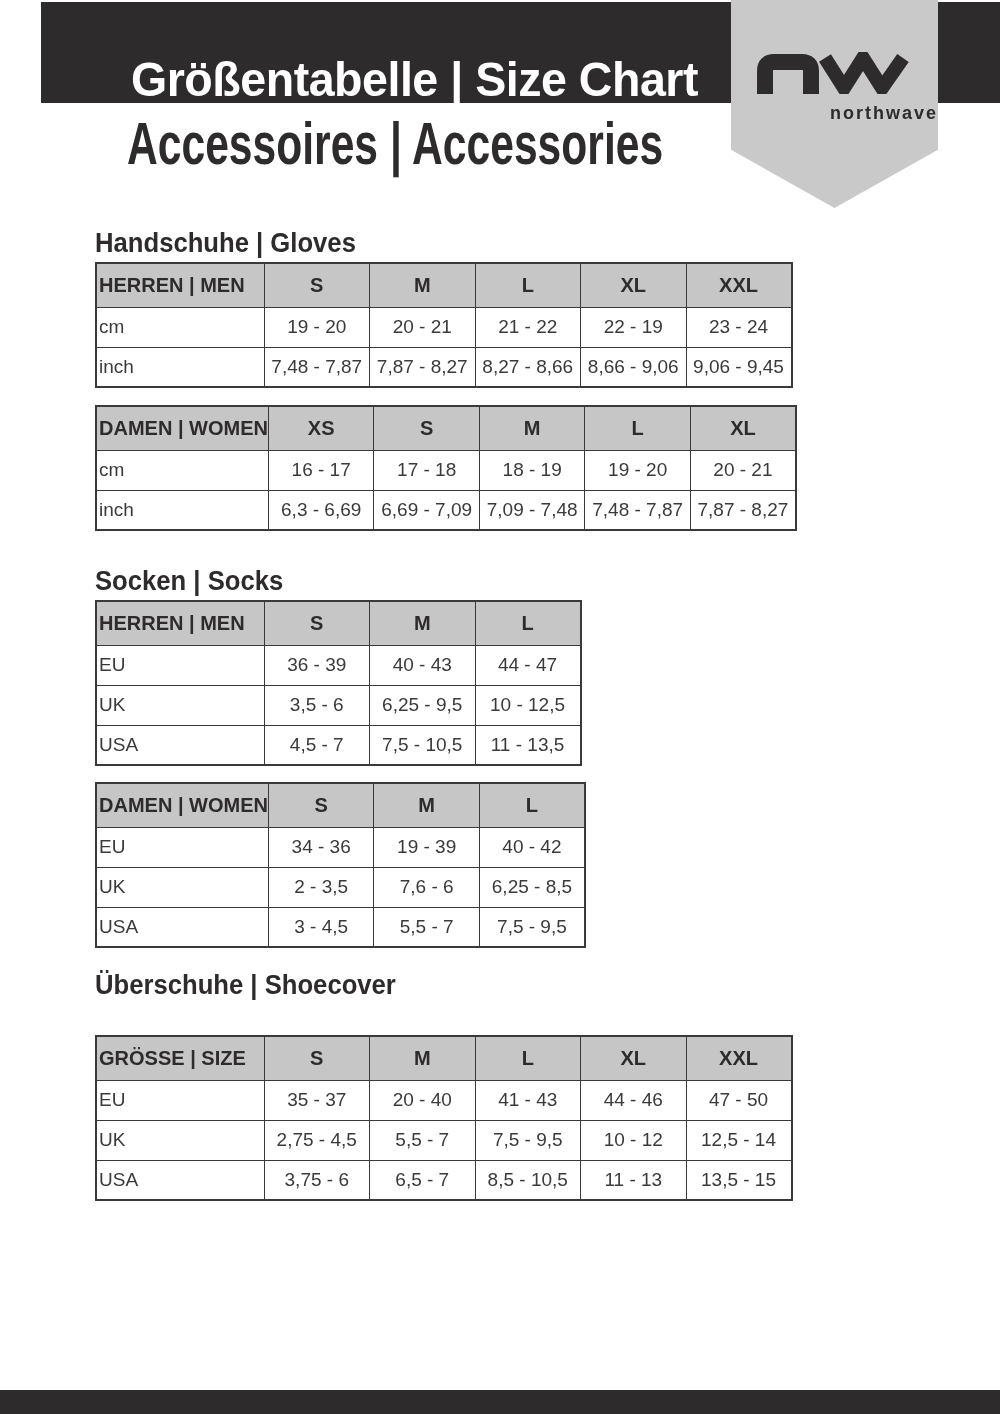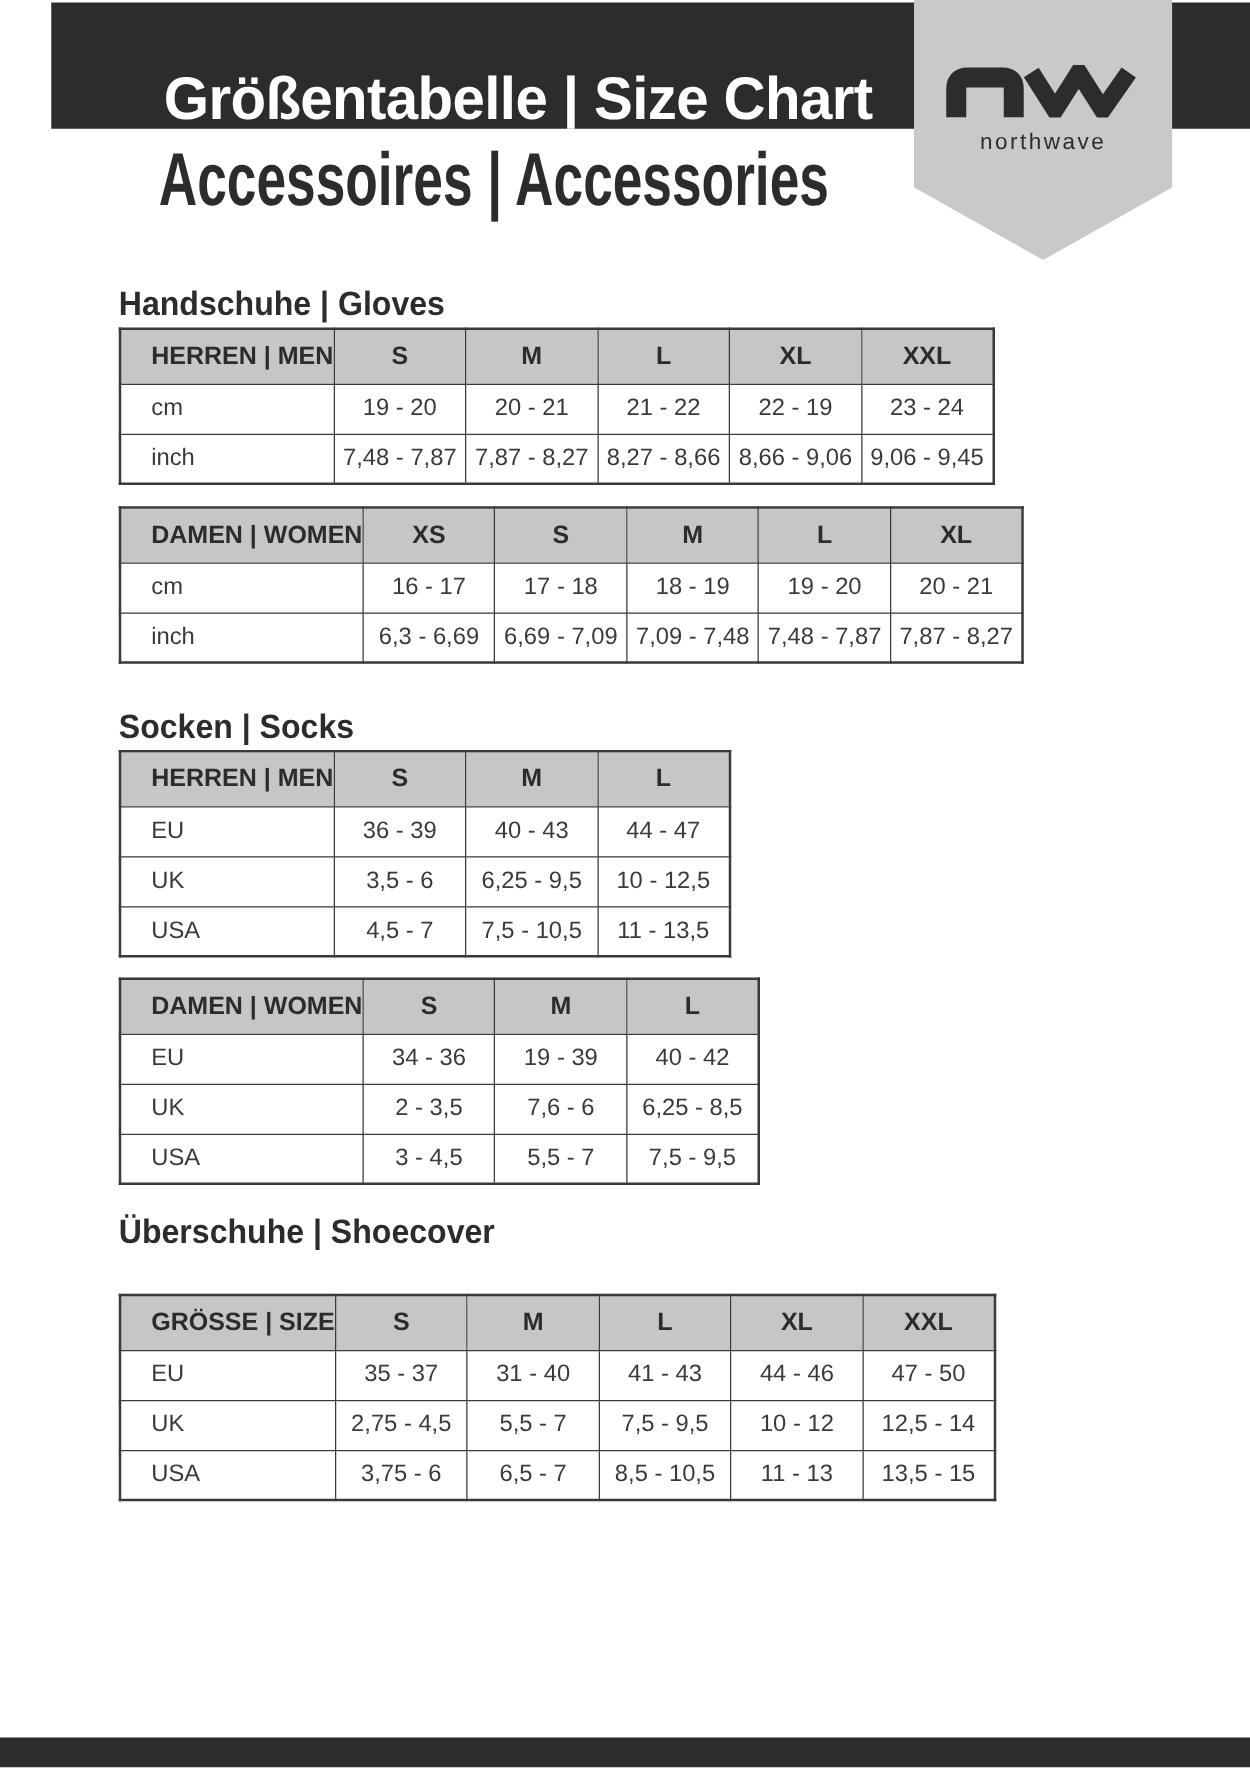--- a/index.html
+++ b/index.html
@@ -43,22 +43,22 @@
     background:#c9c9c9;
     clip-path:polygon(0 0, 100% 0, 100% 72%, 50% 100%, 0 72%);
     z-index:3;
   }
   .nw-mark {
     position:absolute; left:24px; top:52px;
     width:160px; height:42px;
   }
   .nw-wordmark {
     position:absolute; left:0; top:103px;
-    width:207px; text-align:center;
-    font-size:18px; font-weight:normal;
+    width:207px; text-align:right;
+    font-size:18px; font-weight:bold;
     letter-spacing:2px; color:#2e2b2c;
   }
 
   
   .section-title {
     position:absolute; left:95px;
     font-size:27px; line-height:30px; font-weight:bold;
     color:#2e2b2c; white-space:nowrap;
     transform:scaleX(0.95); transform-origin:left top;
   }
@@ -89,21 +89,21 @@
   table.size-table th {
     background:#c6c6c6;
     height:44px;
     font-weight:bold;
     font-size:20px;
     color:#2e2b2c;
   }
   table.size-table td { height:40px; color:#3a3a3a; }
   table.size-table .label {
     text-align:left;
-    padding-left:24px;
+    padding-left:2px;
   }
 
   
   .footer-bar {
     position:absolute; left:0; top:1390px;
     width:1000px; height:24px;
     background:#2e2b2c;
   }
 </style>
 </head>
@@ -299,21 +299,21 @@
           <th>M</th>
           <th>L</th>
           <th>XL</th>
           <th>XXL</th>
         </tr>
       </thead>
       <tbody>
         <tr>
           <td class="label">EU</td>
           <td>35 - 37</td>
-          <td>31 - 40</td>
+          <td>20 - 40</td>
           <td>41 - 43</td>
           <td>44 - 46</td>
           <td>47 - 50</td>
         </tr>
         <tr>
           <td class="label">UK</td>
           <td>2,75 - 4,5</td>
           <td>5,5 - 7</td>
           <td>7,5 - 9,5</td>
           <td>10 - 12</td>

